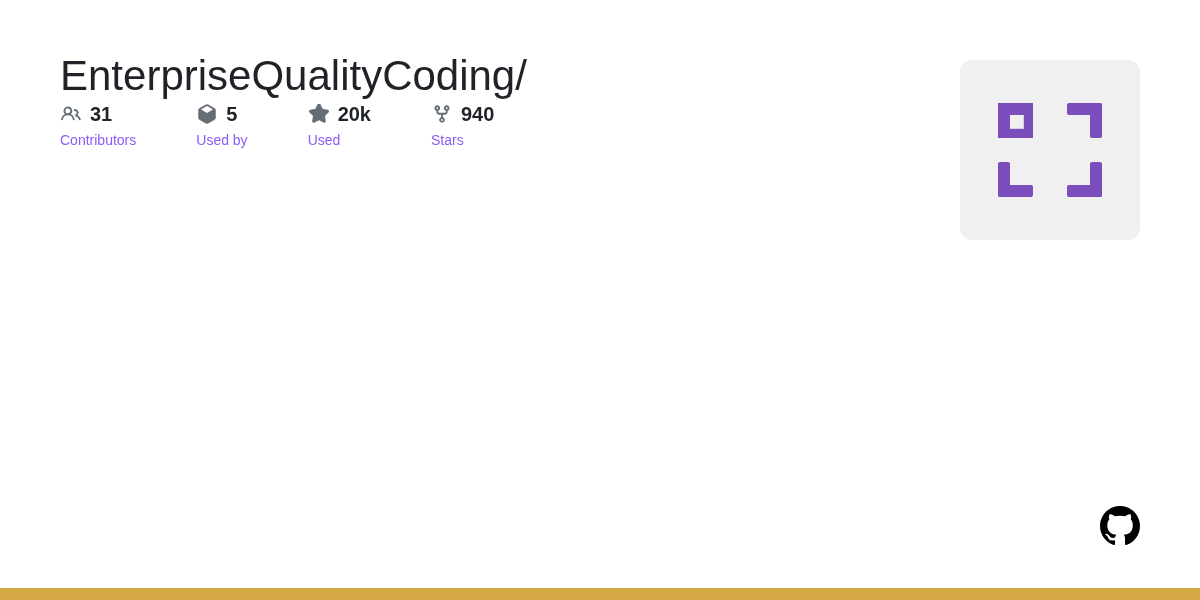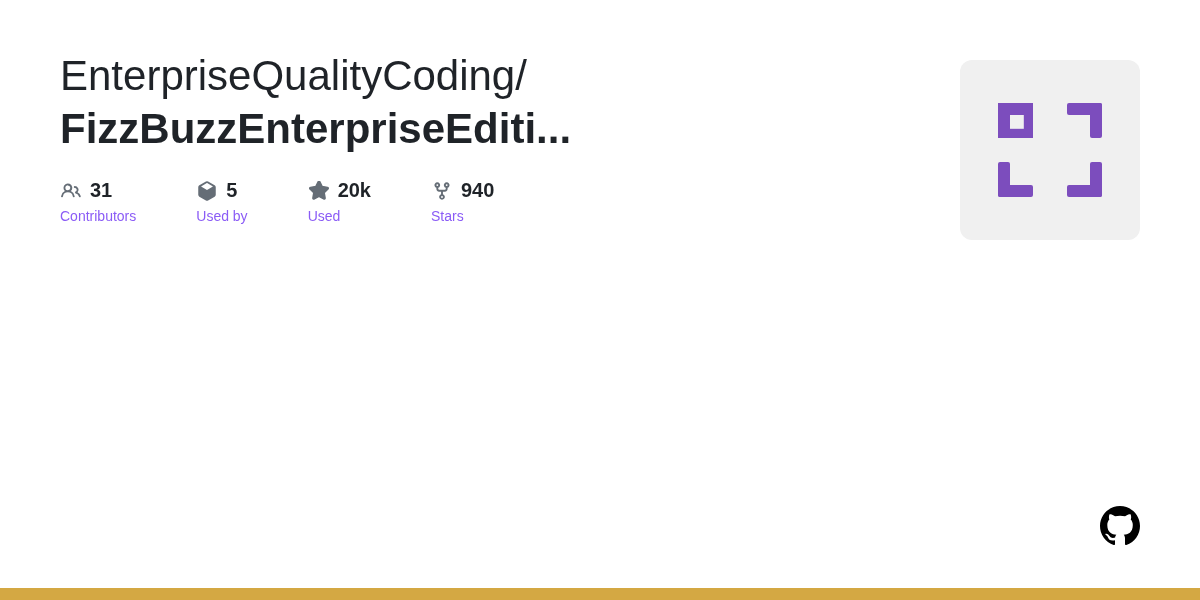--- a/index.html
+++ b/index.html
@@ -129,21 +129,20 @@
     svg {
       fill: currentColor;
     }
   </style>
 </head>
 <body>
 
 <div class="main-content">
   <div class="left-section">
     <div class="repo-path">EnterpriseQualityCoding/</div>
-    <div class="repo-name">FizzBuzzEnterpriseEditi...</div>
 
     <div class="stats-row">
 
       <div class="stat-item">
         <div class="stat-top">
           <span class="stat-icon">
             <svg width="20" height="20" viewBox="0 0 16 16" fill="#656d76">
               <path d="M2 5.5a3.5 3.5 0 1 1 5.898 2.549 5.508 5.508 0 0 1 3.034 4.084.75.75 0 1 1-1.482.235 4.001 4.001 0 0 0-7.9 0 .75.75 0 0 1-1.482-.236A5.507 5.507 0 0 1 3.102 8.05 3.493 3.493 0 0 1 2 5.5ZM11 4a3.001 3.001 0 0 1 2.22 5.018 5.01 5.01 0 0 1 2.56 3.012.749.749 0 0 1-.885.954.752.752 0 0 1-.549-.514 3.507 3.507 0 0 0-2.522-2.372.75.75 0 0 1-.574-.73v-.352a.75.75 0 0 1 .416-.672A1.5 1.5 0 0 0 11 5.5.75.75 0 0 1 11 4Zm-5.5-.5a2 2 0 1 0-.001 3.999A2 2 0 0 0 5.5 3.5Z"></path>
             </svg>
           </span>

